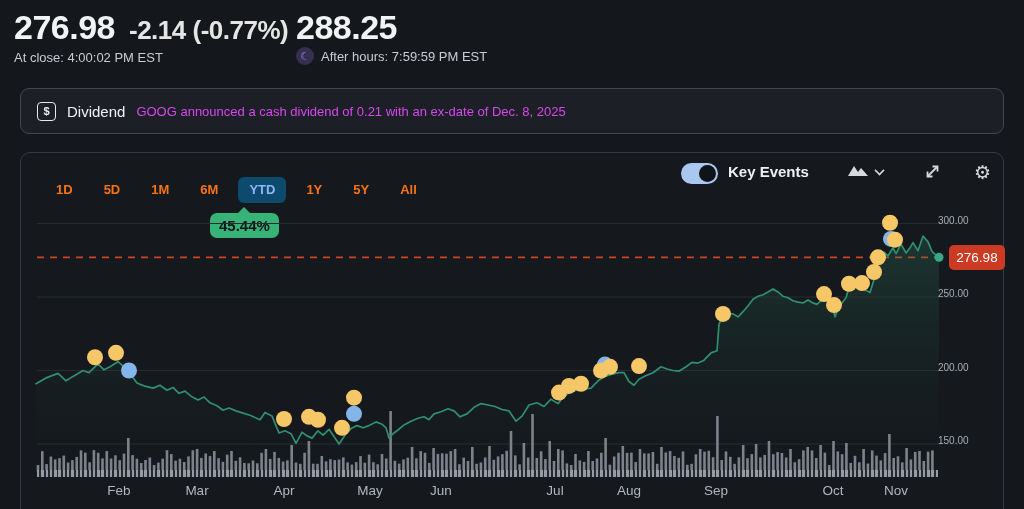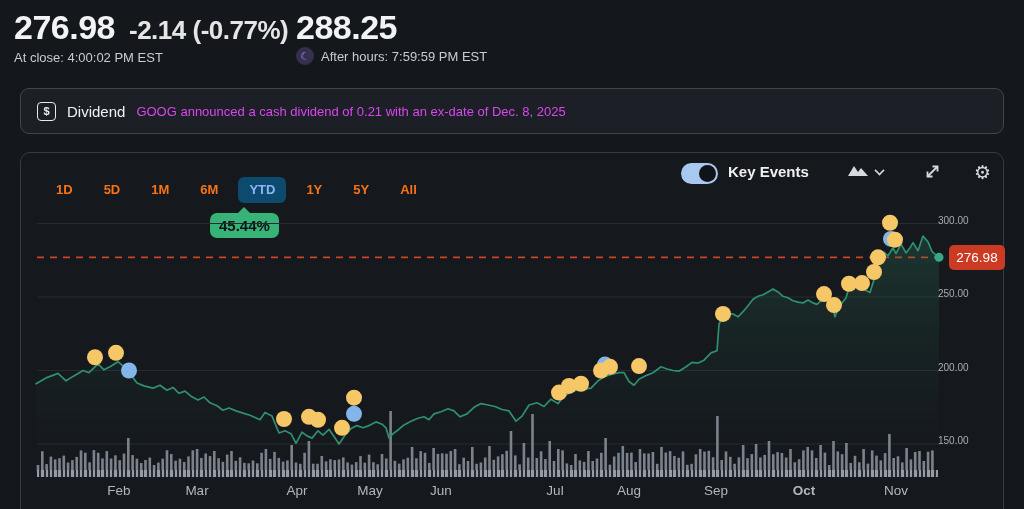--- a/index.html
+++ b/index.html
@@ -397,22 +397,22 @@
       <div class="ytick" style="top: 61.5px;">300.00</div>
       <div class="ytick" style="top: 135px;">250.00</div>
       <div class="ytick" style="top: 208.5px;">200.00</div>
       <div class="ytick" style="top: 282px;">150.00</div>
     </div>
   <div class="abs cur-badge">276.98</div>
   <div class="abs scrubber"></div>
   <div id="months">
       <div class="month" style="left: 98px;">Feb</div>
       <div class="month" style="left: 176px;">Mar</div>
-      <div class="month" style="left: 276px;">Apr</div>
+      <div class="month" style="left: 263px;">Apr</div>
       <div class="month" style="left: 349px;">May</div>
       <div class="month" style="left: 420px;">Jun</div>
       <div class="month" style="left: 534px;">Jul</div>
       <div class="month" style="left: 608px;">Aug</div>
       <div class="month" style="left: 695px;">Sep</div>
-      <div class="month" style="left: 783px; font-weight: bold;">Oct</div>
+      <div class="month" style="left: 812px;">Oct</div>
       <div class="month" style="left: 875px;">Nov</div>
     </div>
 </div>
 
 </body></html>

